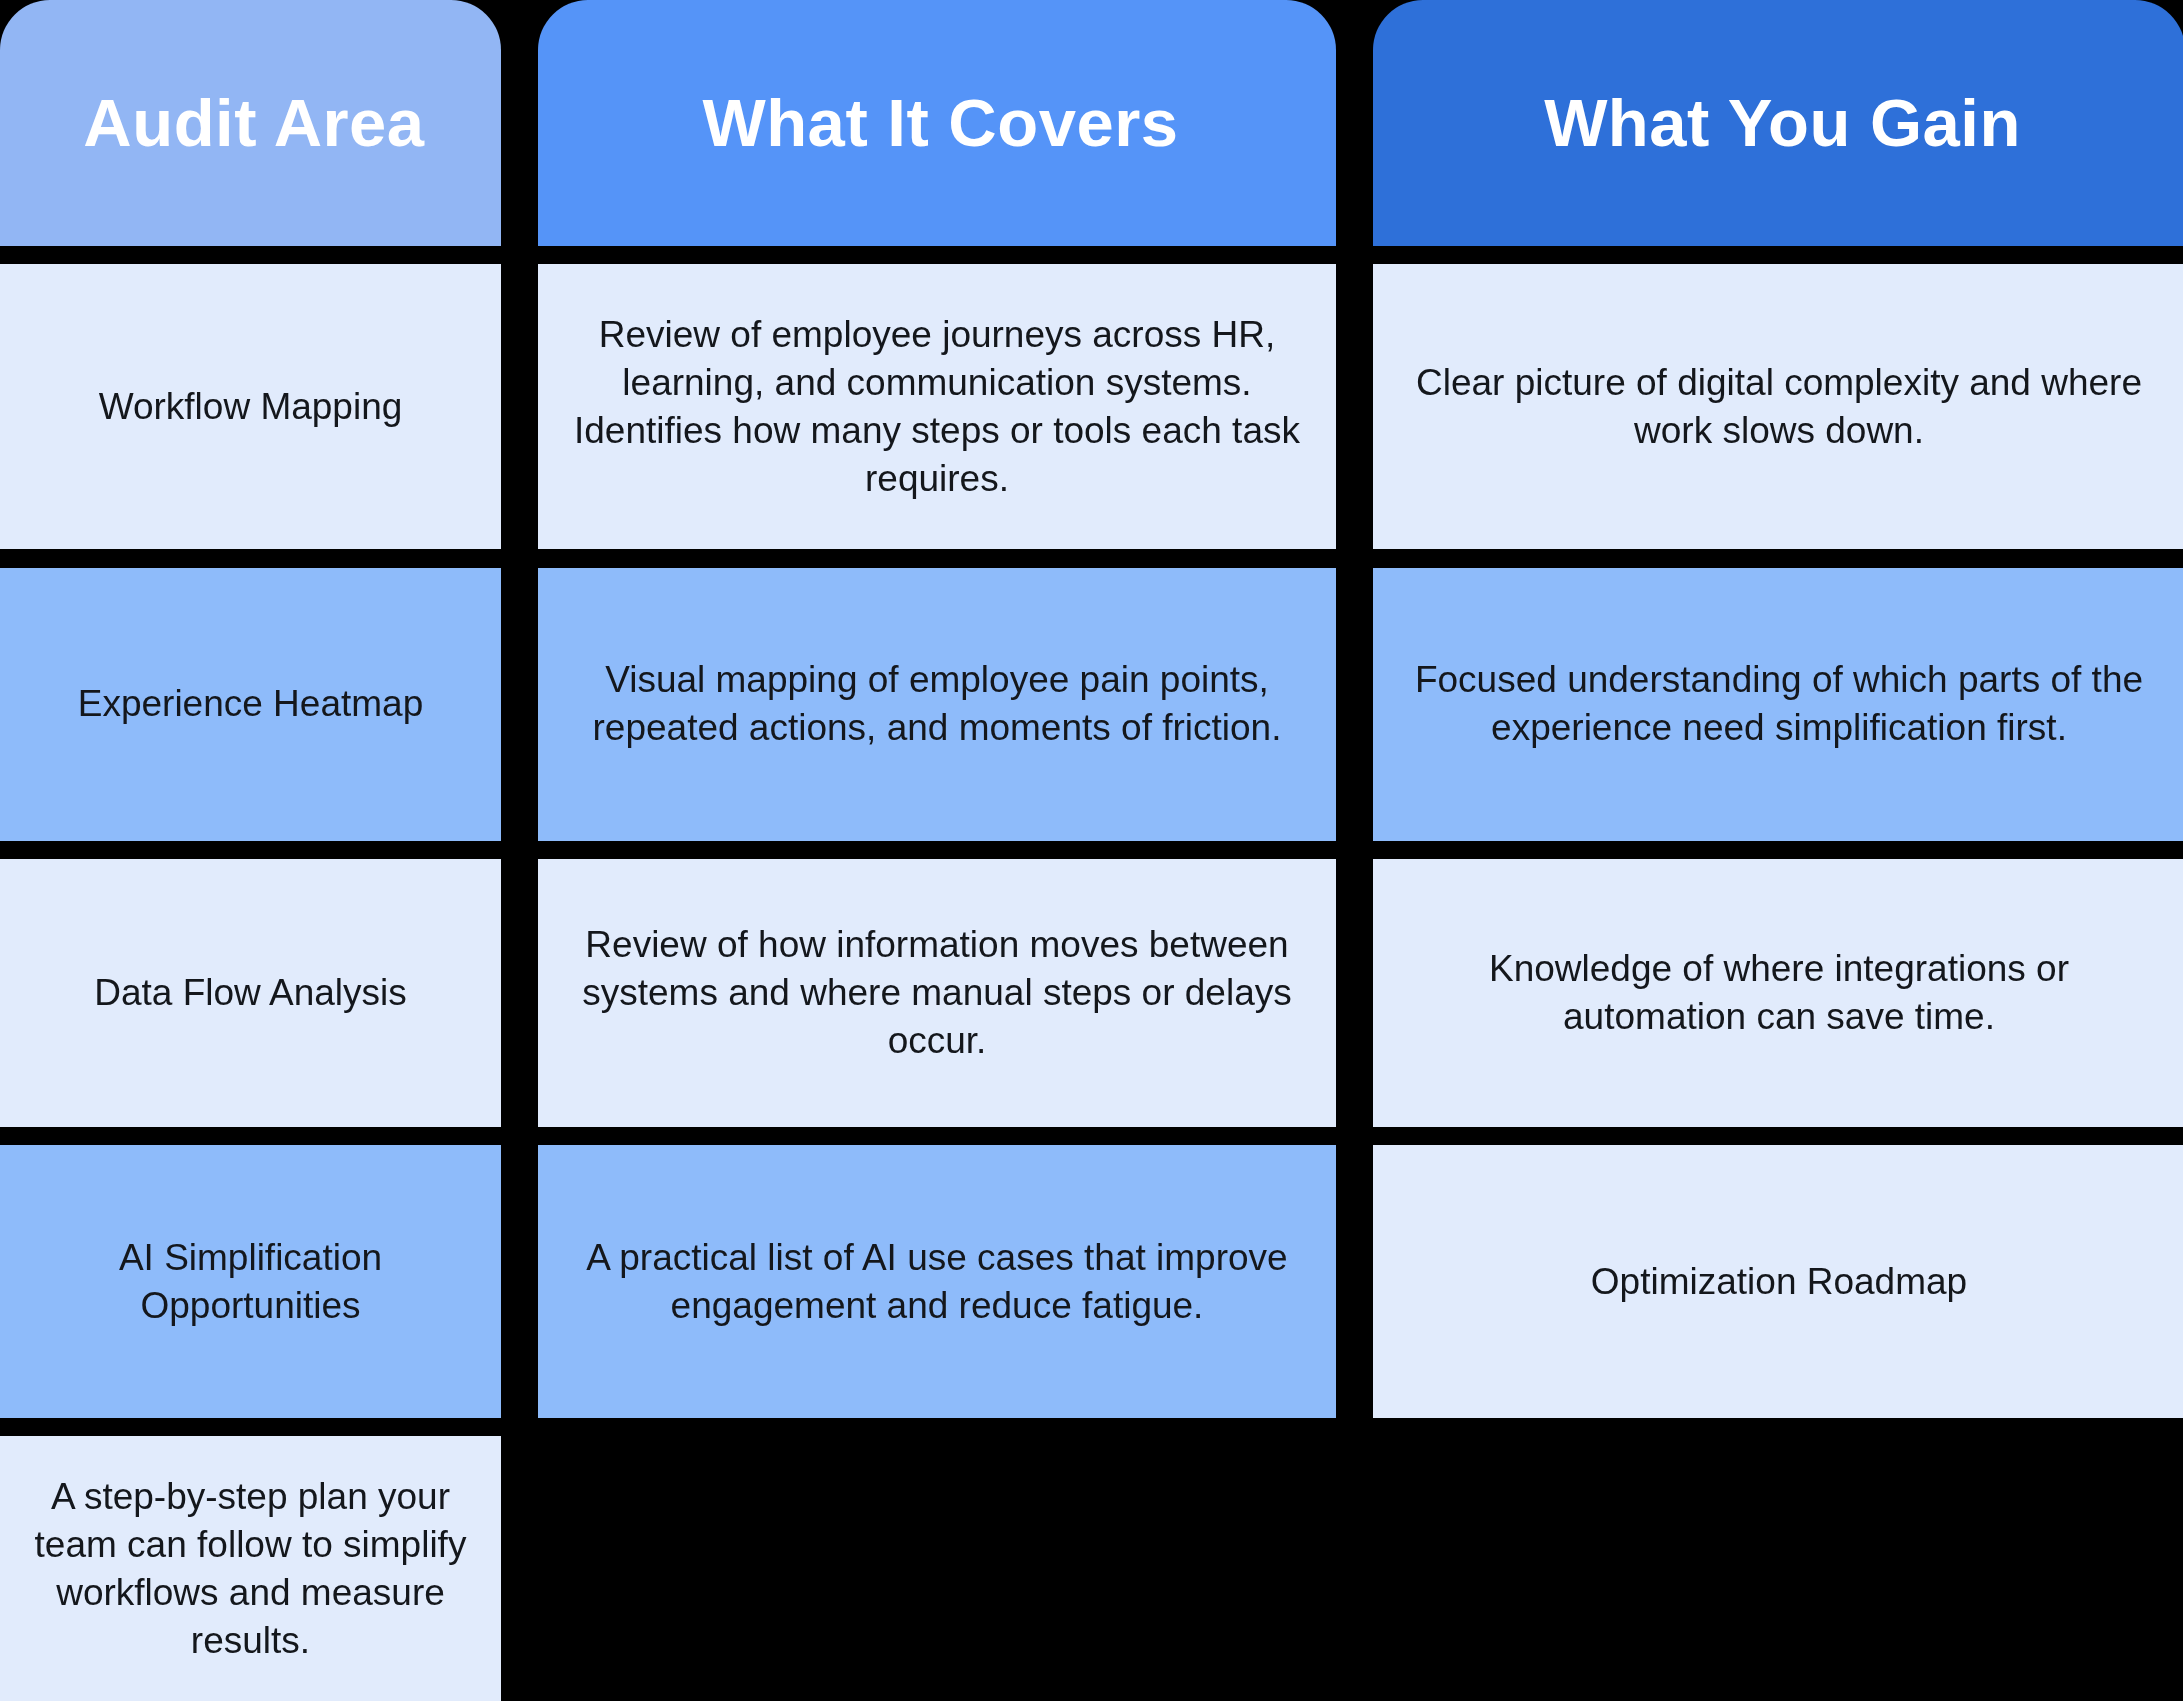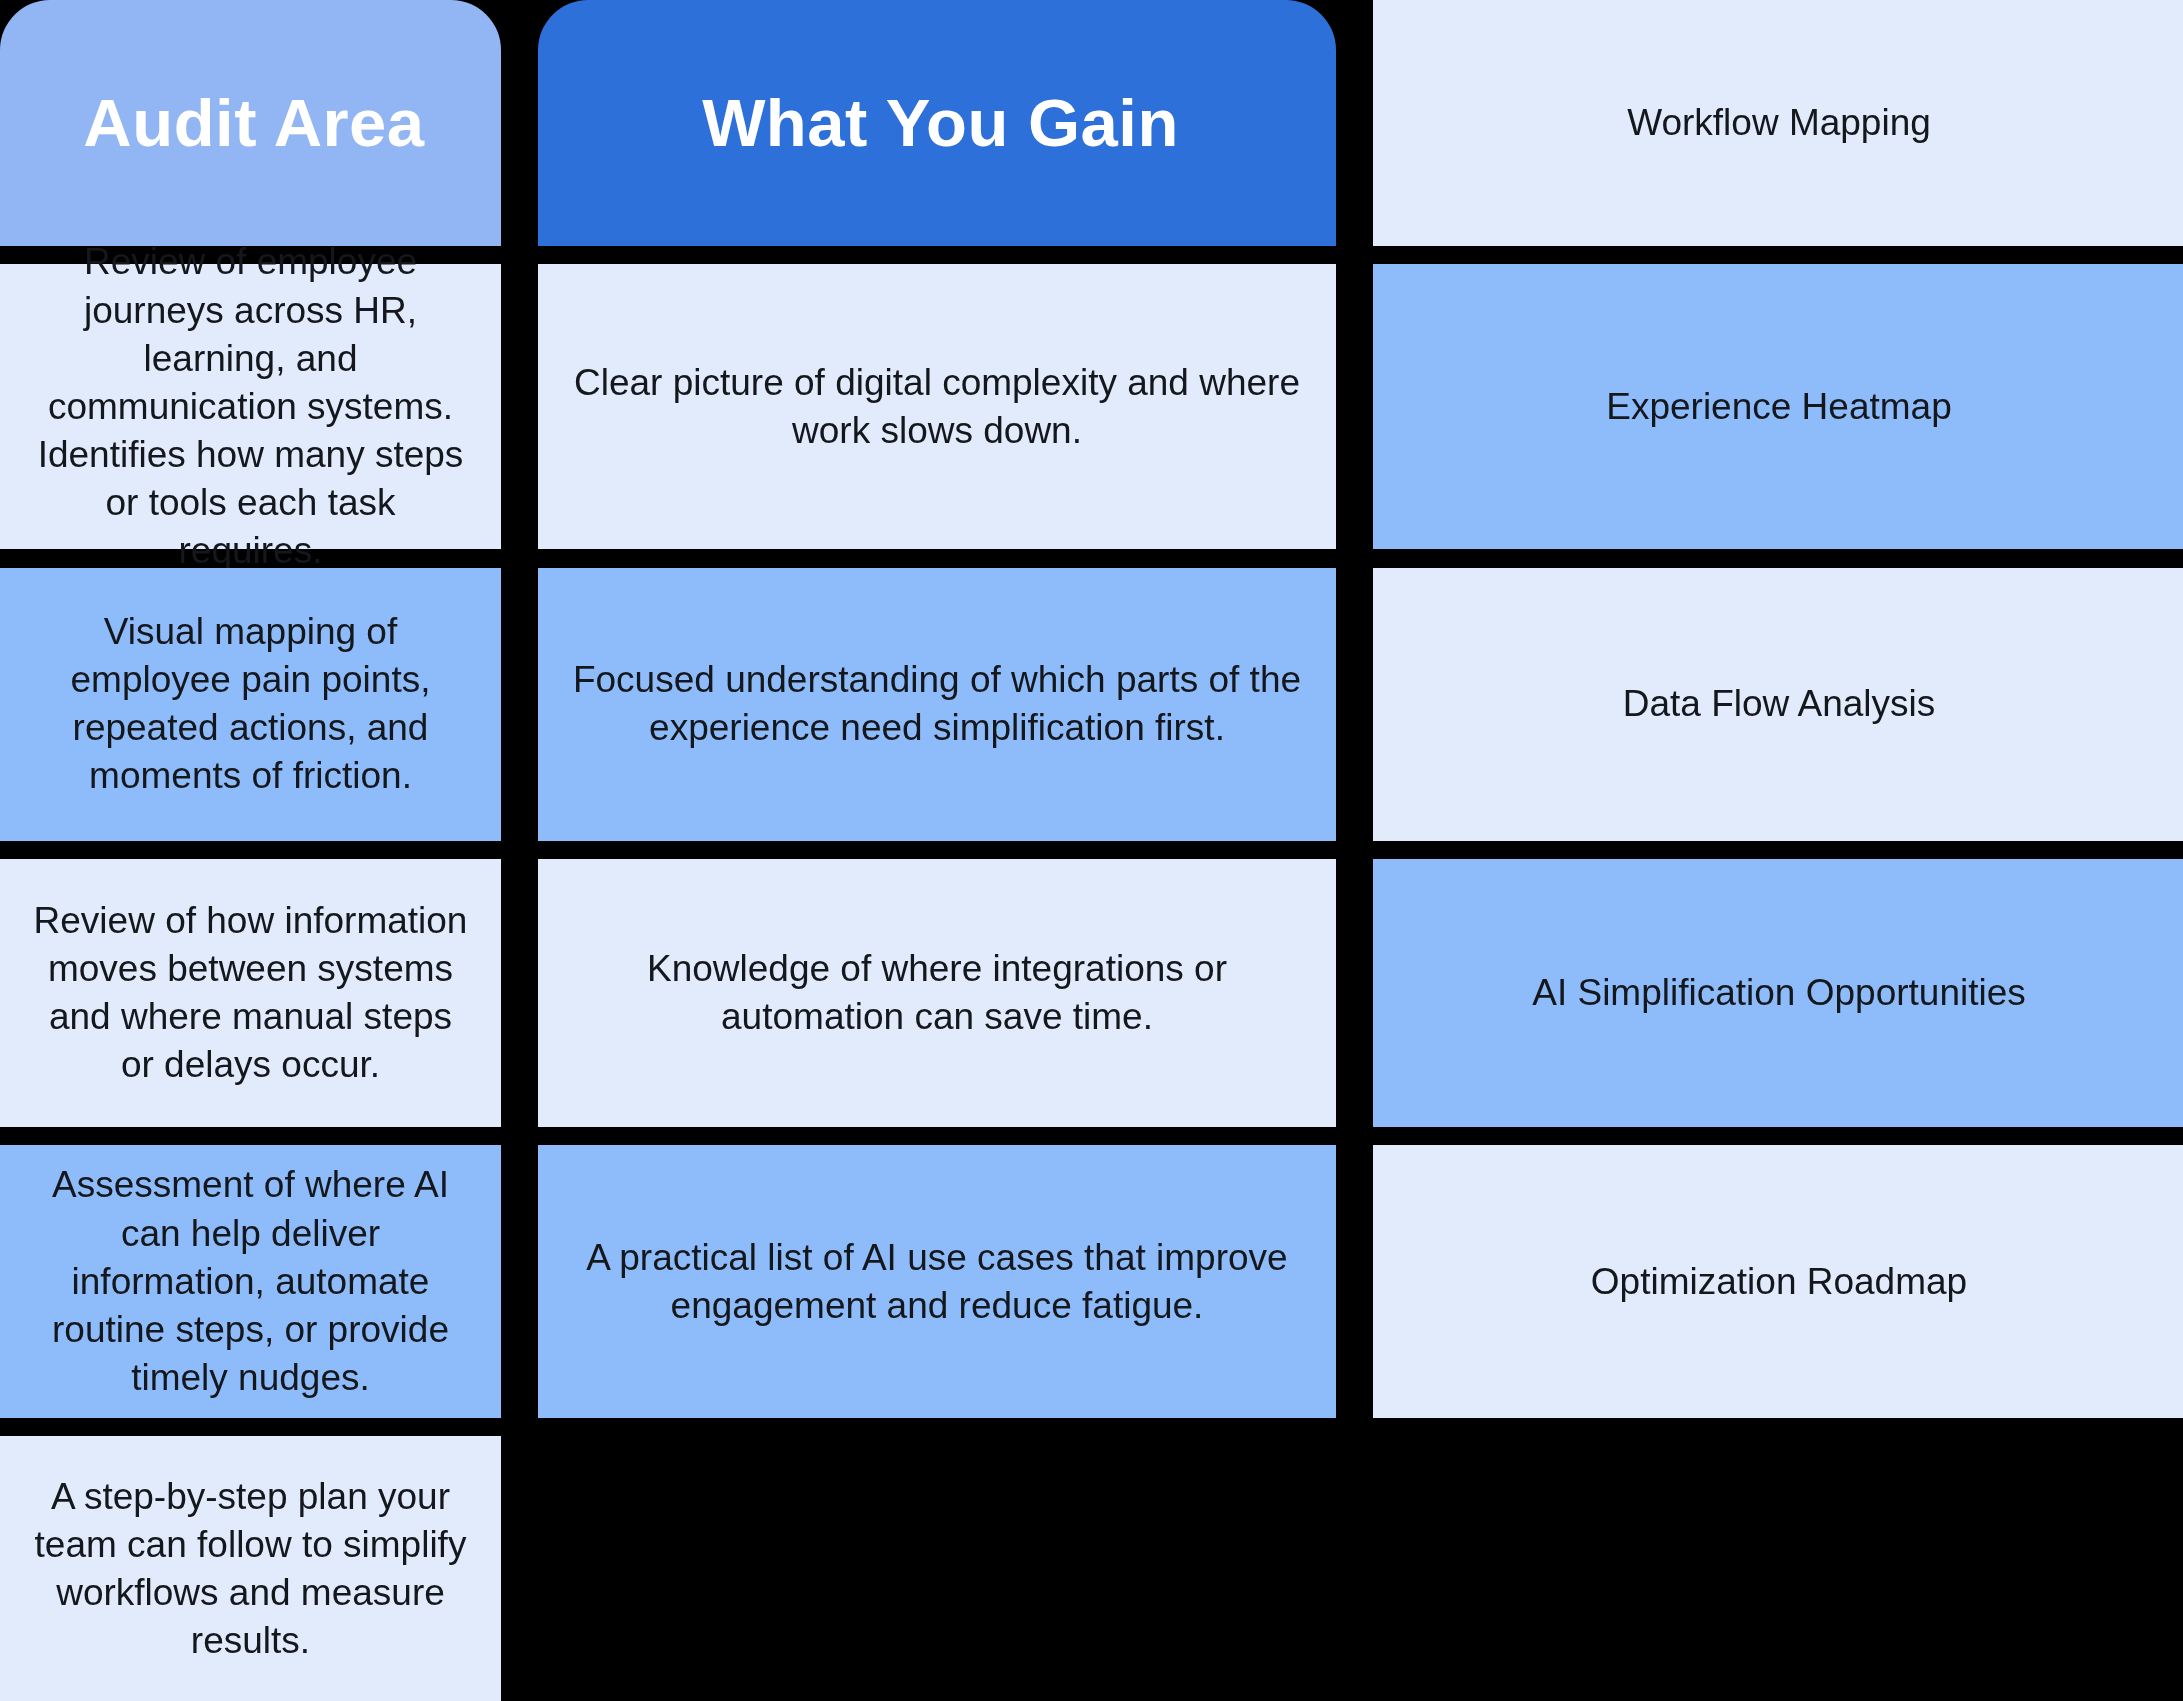--- a/index.html
+++ b/index.html
@@ -58,36 +58,36 @@
   .col-covers { padding: 16px 32px; }
   .col-gain  { padding: 0 32px; }
 </style>
 </head>
 <body>
 
 <div class="canvas">
   <div class="table-grid">
 
     <div class="cell header h1">Audit Area</div>
+    <div class="cell header h2">What It Covers</div>
     <div class="cell header h3">What You Gain</div>
 
     <div class="cell body row-light col-area">Workflow Mapping</div>
     <div class="cell body row-light col-covers">Review of employee journeys across HR, learning, and communication systems. Identifies how many steps or tools each task requires.</div>
     <div class="cell body row-light col-gain">Clear picture of digital complexity and where work slows down.</div>
 
     <div class="cell body row-blue col-area">Experience Heatmap</div>
     <div class="cell body row-blue col-covers">Visual mapping of employee pain points, repeated actions, and moments of friction.</div>
     <div class="cell body row-blue col-gain">Focused understanding of which parts of the experience need simplification first.</div>
 
     <div class="cell body row-light col-area">Data Flow Analysis</div>
     <div class="cell body row-light col-covers">Review of how information moves between systems and where manual steps or delays occur.</div>
     <div class="cell body row-light col-gain">Knowledge of where integrations or automation can save time.</div>
 
     <div class="cell body row-blue col-area">AI Simplification Opportunities</div>
-    <div class="cell body row-blue col-covers">Assessment of where AI can help deliver information, automate routine steps, or provide timely nudges.</div>
     <div class="cell body row-blue col-gain">A practical list of AI use cases that improve engagement and reduce fatigue.</div>
 
     <div class="cell body row-light col-area">Optimization Roadmap</div>
     <div class="cell body row-light col-gain">A step-by-step plan your team can follow to simplify workflows and measure results.</div>
 
   </div>
 </div>
 
 
 </body></html>

